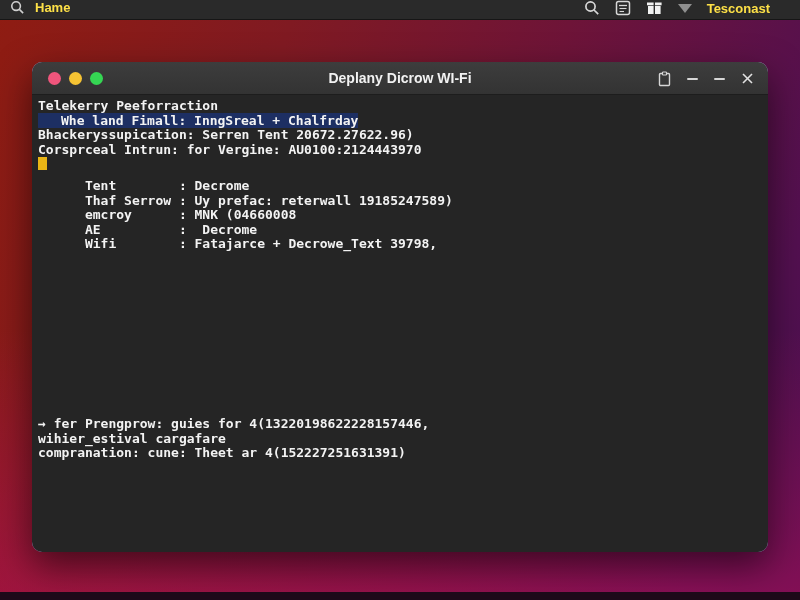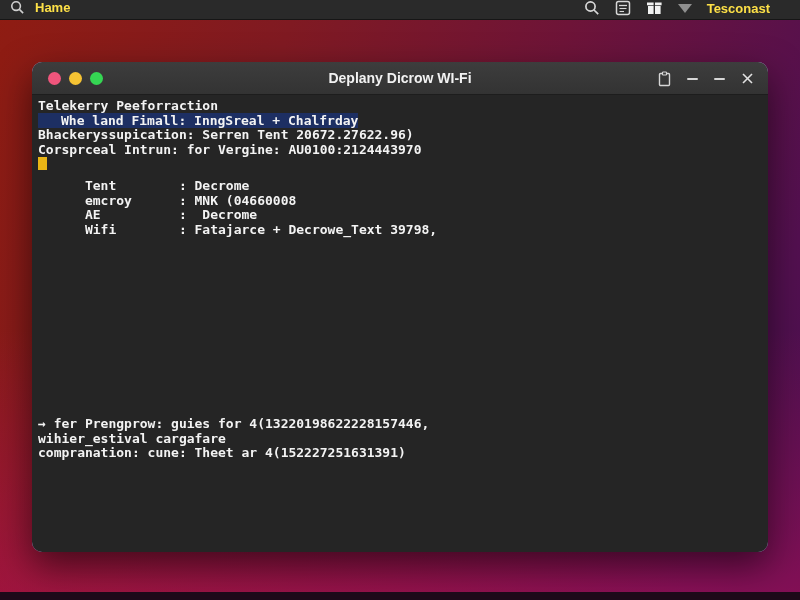--- a/index.html
+++ b/index.html
@@ -134,20 +134,21 @@
       <div class="tline"><span>Telekerry Peeforraction</span></div>
       <div class="tline"><span class="hl">Whe land Fimall: InngSreal + Chalfrday</span></div>
       <div class="tline"><span>Bhackeryssupication: Serren Tent 20672.27622.96)</span></div>
       <div class="tline"><span>Corsprceal Intrun: for Vergine: AU0100:2124443970</span></div>
     </div>
 
     <div class="cursor" style="top:62px; background:#e9b515"></div>
 
     <div class="tblock" style="top:84px">
       <div class="tline"><span>      Tent        : Decrome</span></div>
+      <div class="tline"><span>      Thaf Serrow : Uy prefac: reterwall 19185247589)</span></div>
       <div class="tline"><span>      emcroy      : MNK (04660008</span></div>
       <div class="tline"><span>      AE          :  Decrome</span></div>
       <div class="tline"><span>      Wifi        : Fatajarce + Decrowe_Text 39798,</span></div>
     </div>
 
     <div class="tblock" style="top:322px">
       <div class="tline"><span>→ fer Prengprow: guies for 4(13220198622228157446,</span></div>
       <div class="tline"><span>wihier_estival cargafare</span></div>
       <div class="tline"><span>compranation: cune: Theet ar 4(152227251631391)</span></div>
     </div>

